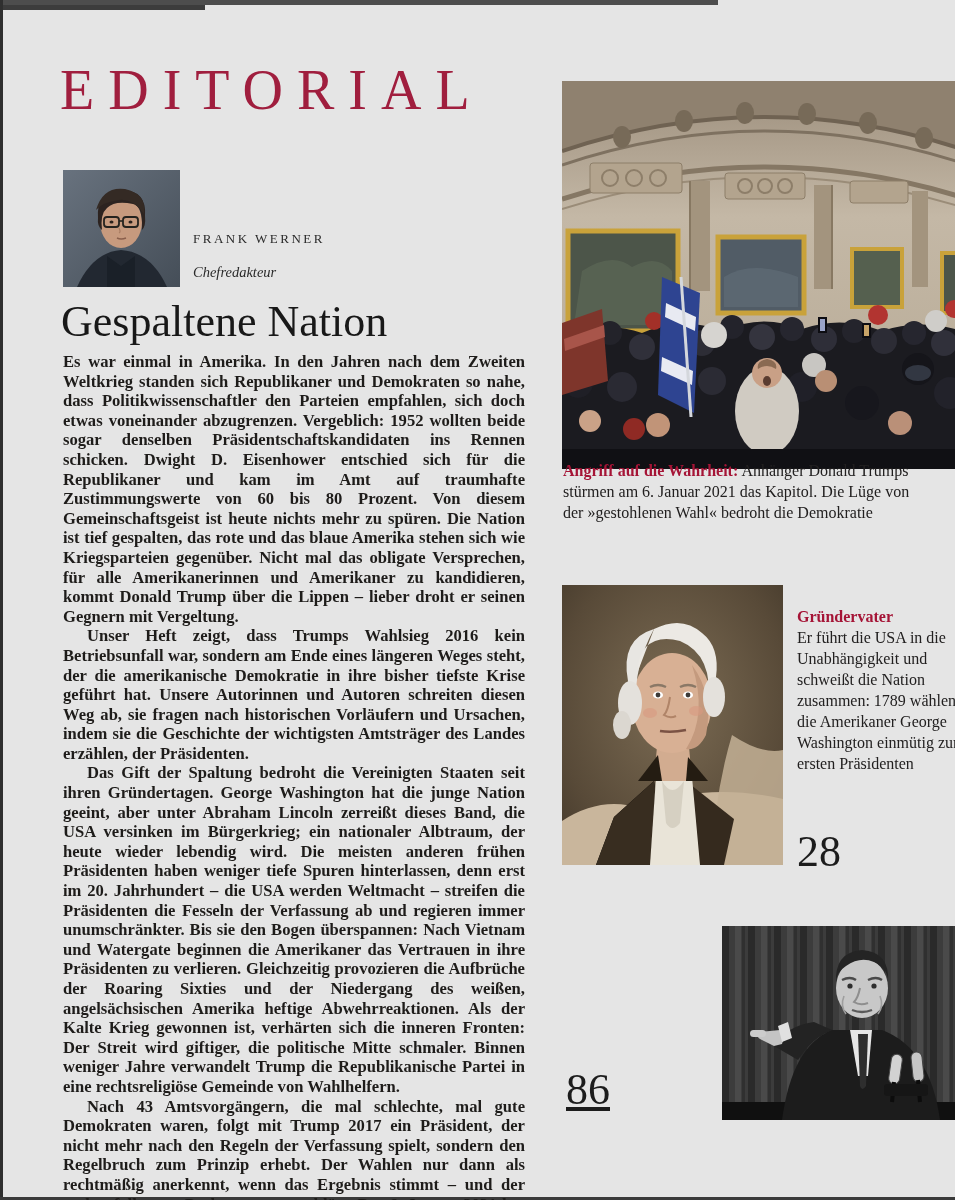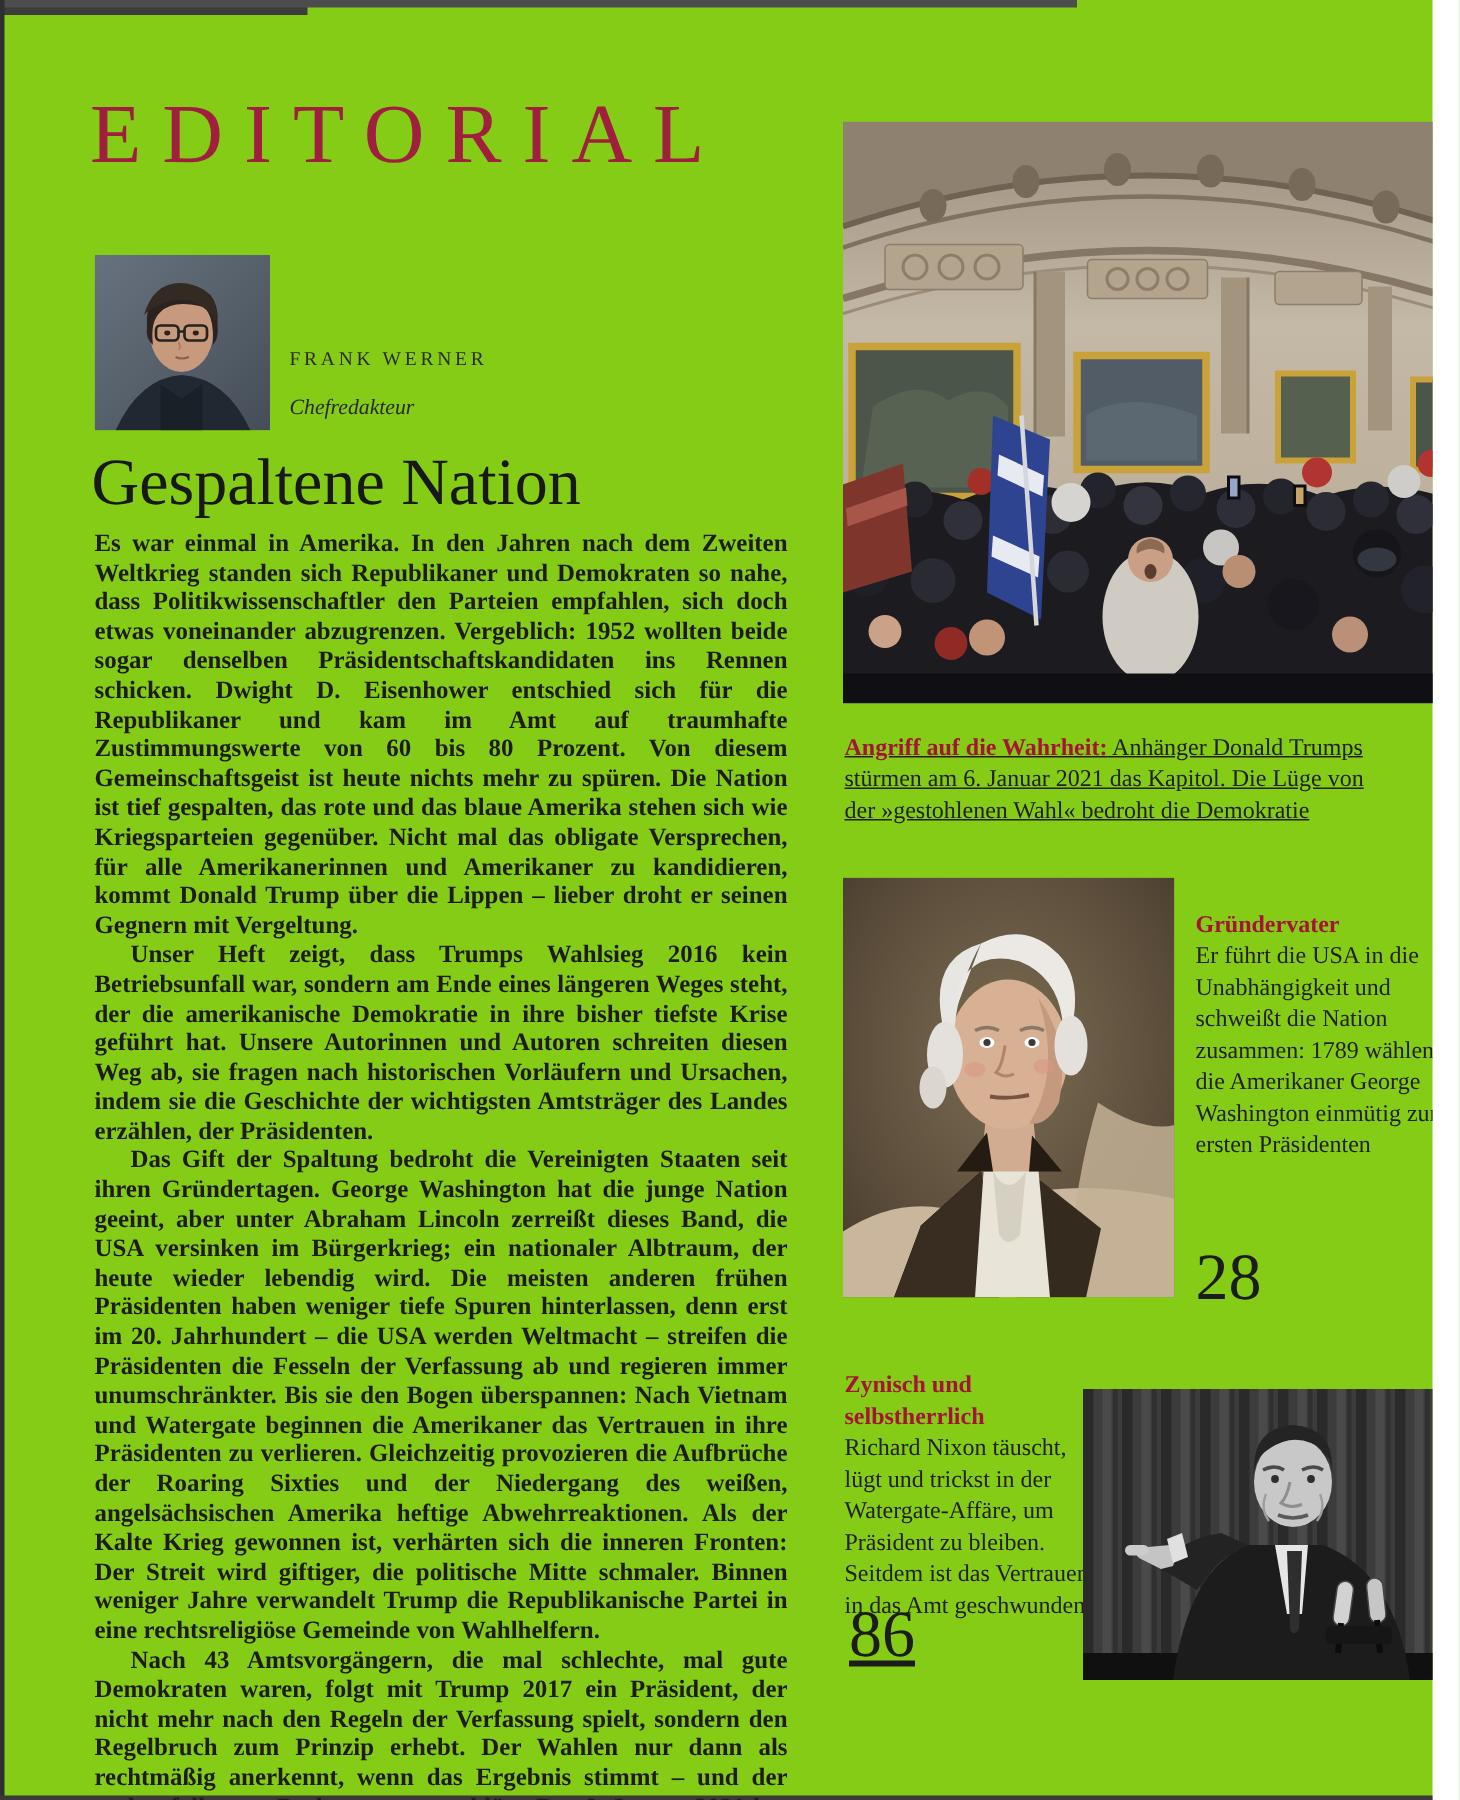--- a/index.html
+++ b/index.html
@@ -1,16 +1,16 @@
 <!DOCTYPE html>
 <html lang="de"><head>
 <meta charset="utf-8">
 <style>
   html,body{margin:0;padding:0;background:#ffffff;}
-  .page{position:relative;width:955px;height:1200px;background:#84cc16;overflow:hidden;
+  .page{position:relative;width:955px;height:1200px;background:#e5e5e5;overflow:hidden;
         font-family:"Liberation Serif","DejaVu Serif",serif;color:#1e1c1a;}
   
   .edge-top{position:absolute;left:0;top:0;width:718px;height:5px;background:#4d4d4d;}
   .edge-top-corner{position:absolute;left:0;top:0;width:205px;height:10px;background:#3c3c3c;}
   .edge-left{position:absolute;left:0;top:0;width:3px;height:1200px;background:#2f2f2f;}
   .edge-bottom{position:absolute;left:0;top:1197px;width:973px;height:3px;background:#3a3a3a;}
   .edge-right{position:absolute;left:969px;top:0;width:2px;height:1200px;background:#cccccc;}
 
   .section-label{position:absolute;left:60px;top:62px;font-size:56px;line-height:1;
         color:#a01e3e;letter-spacing:14px;font-weight:400;margin:0;}
@@ -27,21 +27,21 @@
         hyphens:auto;font-weight:bold;-webkit-hyphens:auto;}
   .article p + p{text-indent:24px;}
 
   figure{margin:0;padding:0;position:absolute;overflow:hidden;}
   .fig-capitol{left:562px;top:81px;width:406px;height:388px;}
   .fig-washington{left:562px;top:585px;width:221px;height:280px;}
   .fig-nixon{left:722px;top:926px;width:243px;height:194px;}
 
   .caption{position:absolute;font-size:16px;line-height:21px;color:#222020;}
   .caption .lead{font-weight:700;color:#a51436;}
-  .cap-capitol{left:563px;top:488px;width:360px;text-decoration:underline;}
+  .cap-capitol{left:563px;top:460px;width:360px;}
   .cap-washington{left:797px;top:606px;width:172px;}
   .cap-nixon{left:563px;top:913px;width:172px;}
   .lead-block{display:block;font-weight:700;color:#a51436;}
   .page-number{position:absolute;font-size:44px;line-height:1;color:#1c1c1c;}
   .pn-washington{left:797px;top:830px;}
   .pn-nixon{left:566px;top:1068px;text-decoration:underline;}
 </style>
 </head>
 <body>
 
@@ -232,24 +232,20 @@
       <path d="M146 196 L126 172 L124 196 Z" fill="#241c12"></path>
     </svg>
   </figure>
 
   <div class="caption cap-washington">
     <span class="lead-block">Gründervater</span>
     <span>Er führt die USA in die Unabhängigkeit und schweißt die Nation zusammen: 1789 wählen die Amerikaner George Washington einmütig zum ersten Präsidenten</span>
   </div>
   <div class="page-number pn-washington">28</div>
 
-  <div class="caption cap-nixon">
-    <span class="lead-block">Zynisch und selbstherrlich</span>
-    <span>Richard Nixon täuscht, lügt und trickst in der Watergate-Affäre, um Präsident zu bleiben. Seitdem ist das Vertrauen in das Amt geschwunden</span>
-  </div>
   <div class="page-number pn-nixon">86</div>
 
   <figure class="fig-nixon">
     <svg width="243" height="194" viewBox="0 0 243 194">
       <defs>
         <pattern id="curtain" width="26" height="194" patternUnits="userSpaceOnUse">
           <rect width="26" height="194" fill="#3c3c3c"></rect>
           <rect x="0" width="7" height="194" fill="#2a2a2a"></rect>
           <rect x="13" width="6" height="194" fill="#4a4a4a"></rect>
           <rect x="20" width="3" height="194" fill="#303030"></rect>

